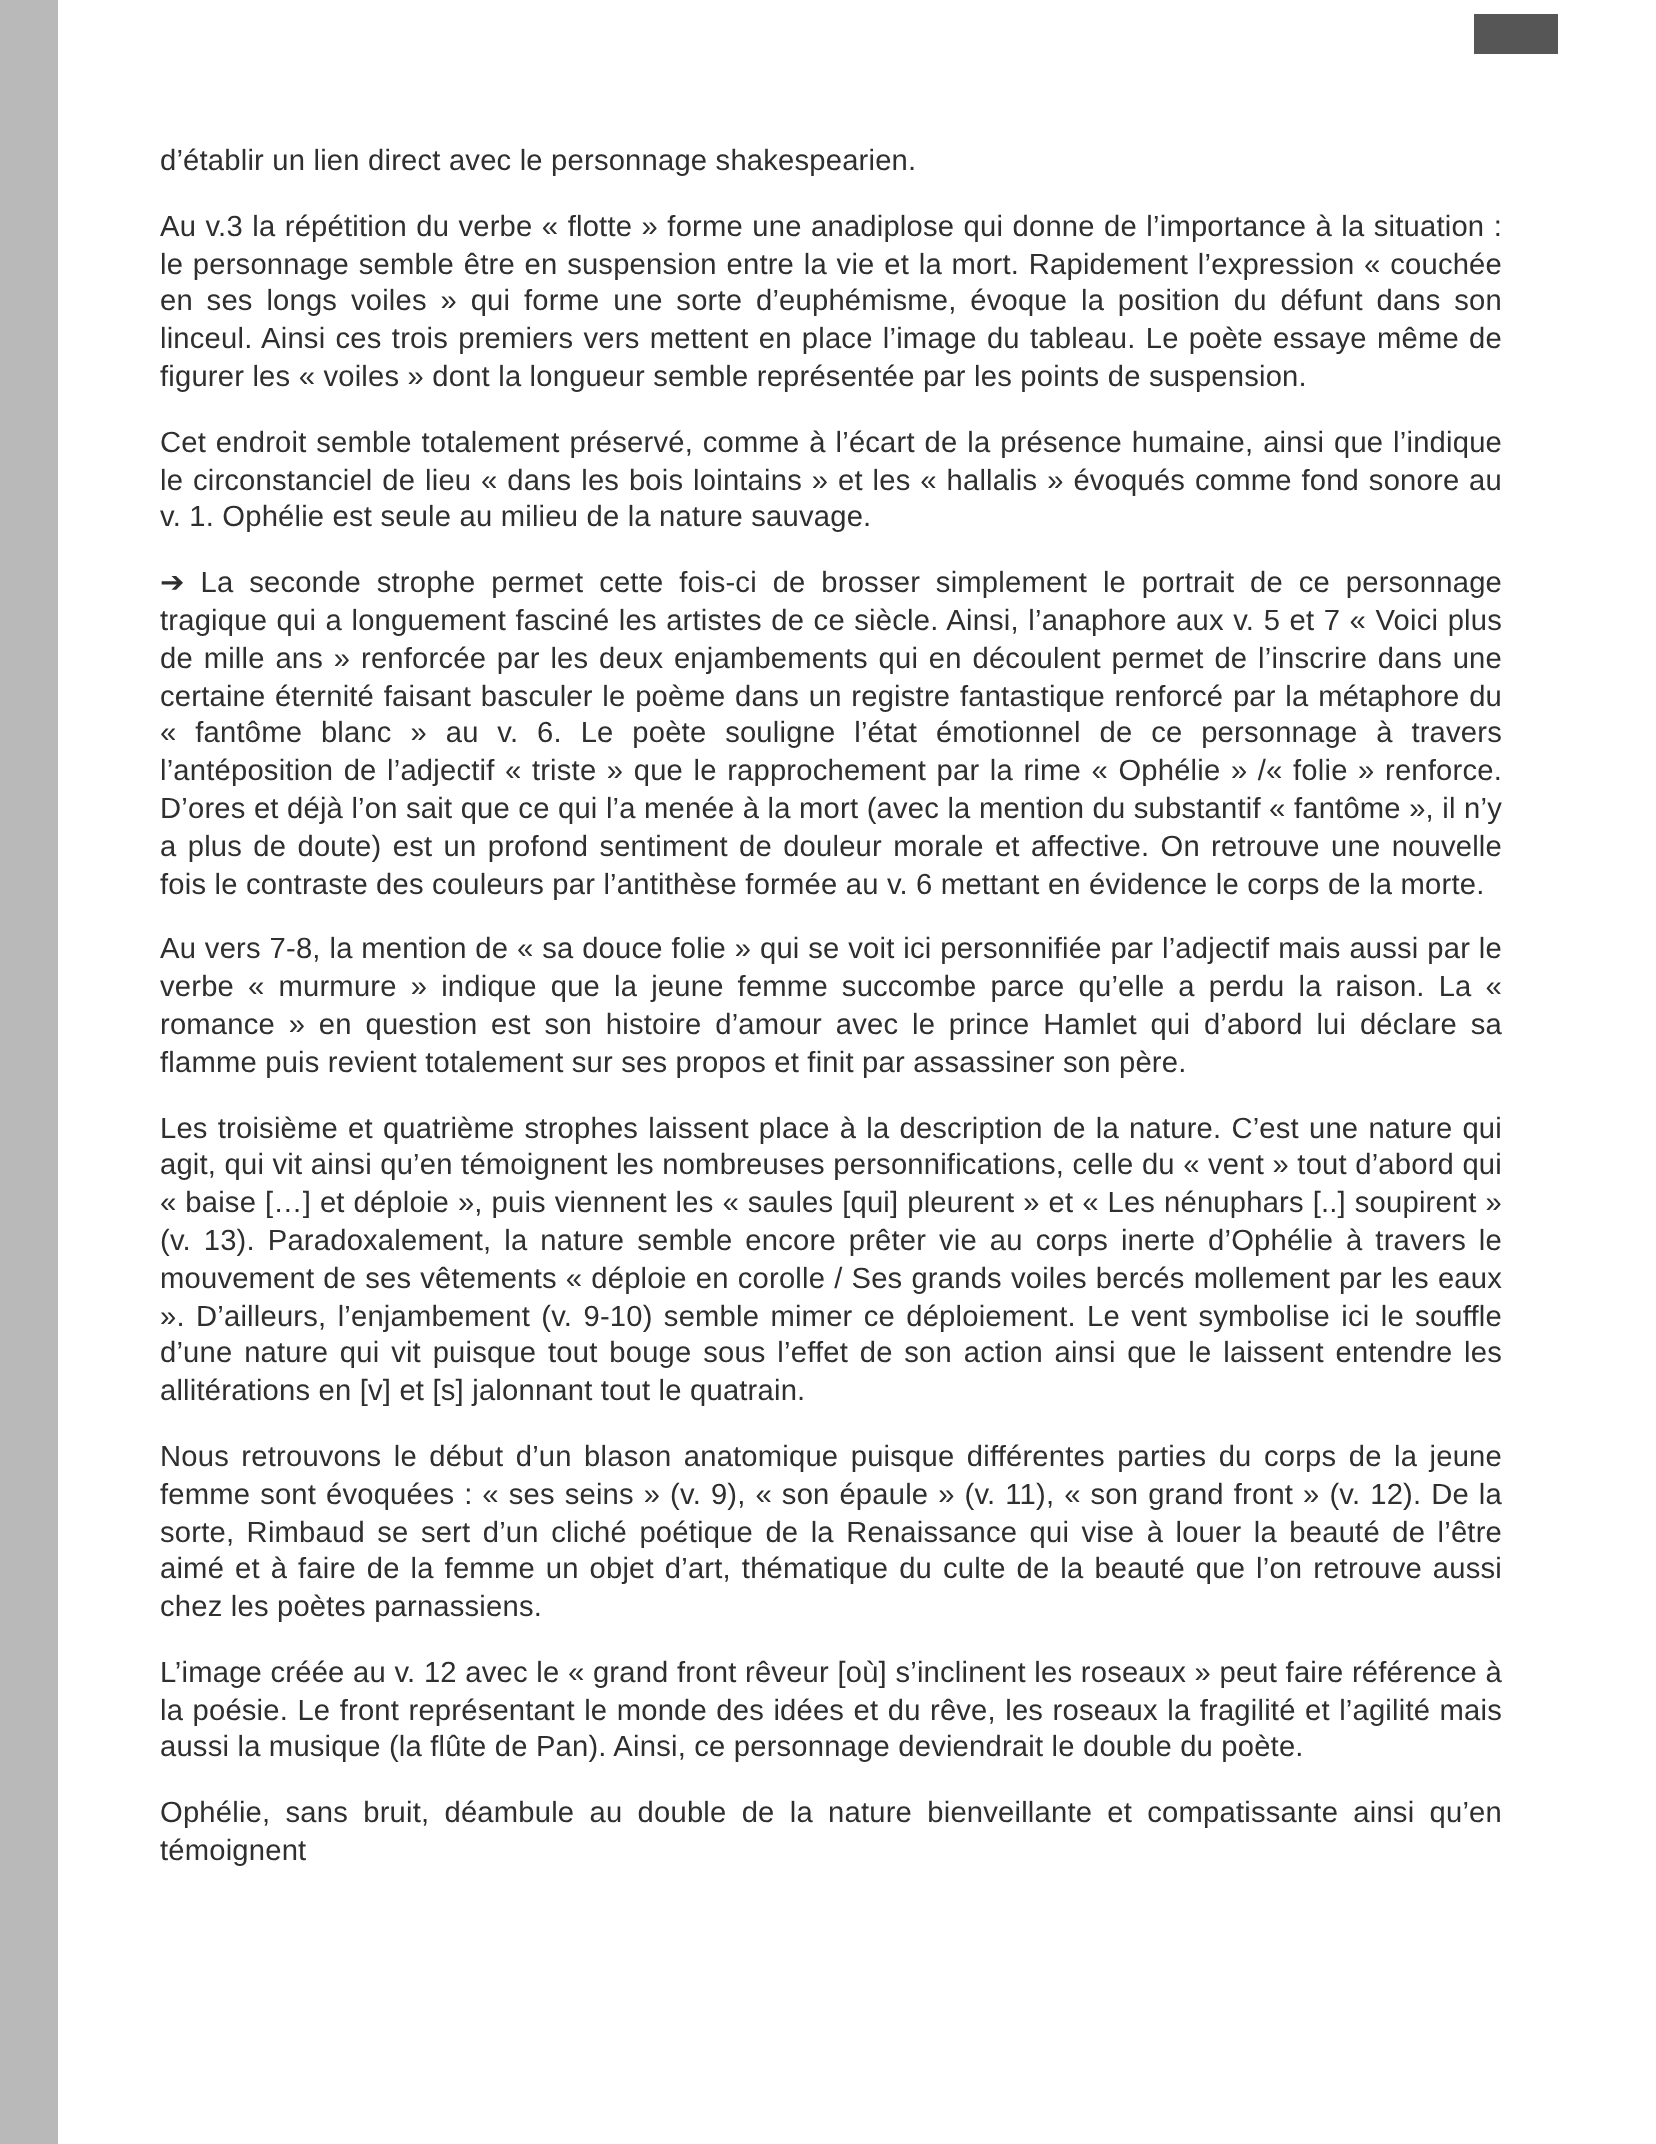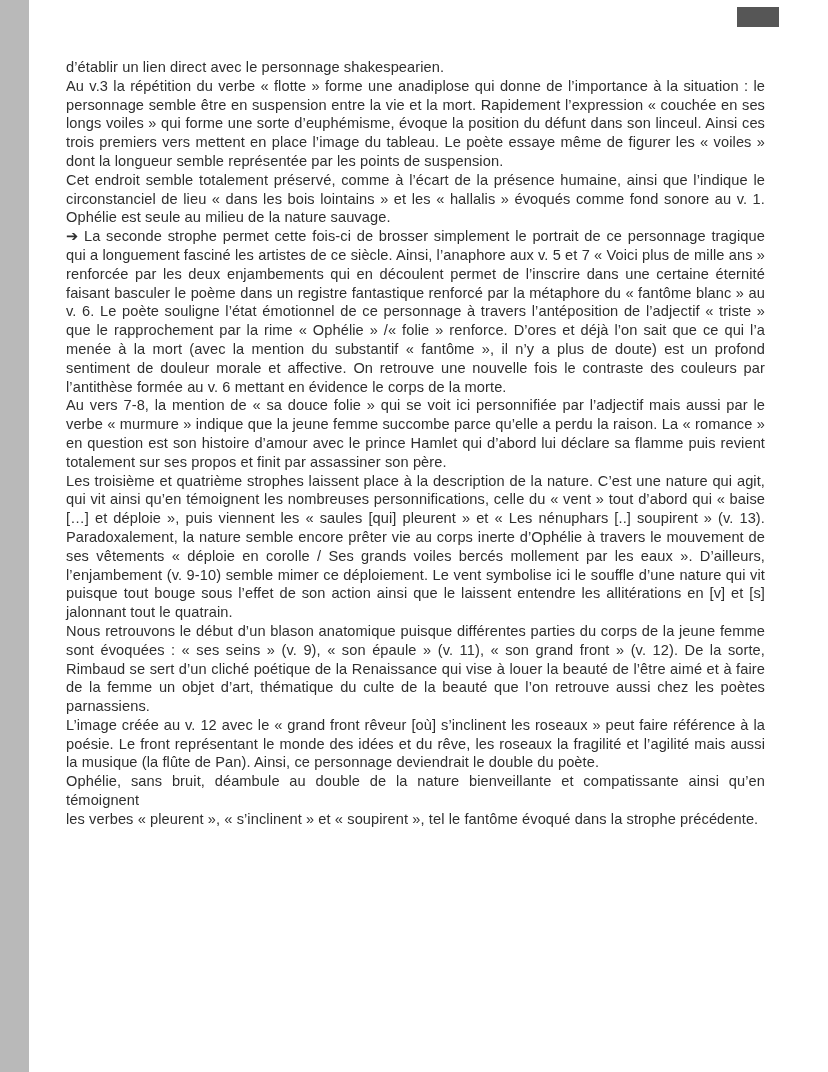--- a/index.html
+++ b/index.html
@@ -34,21 +34,21 @@
     position: absolute;
     left: 66px;
     top: 58px;
     width: 699px;
     color: #2f2f2f;
     font-size: 14.6px;
     line-height: 18.8px;
     letter-spacing: 0.1px;
   }
   .document-page p {
-    margin: 0;
+    margin: 14px;
     padding: 0;
     text-align: justify;
   }
 </style>
 </head>
 <body style="background: rgb(255, 255, 255);">
 
 <div class="page-gutter" style="background: rgb(185, 185, 185);"></div>
 
 <div class="scrollbar-thumb" style="background: rgb(86, 86, 86);"></div>
@@ -56,14 +56,13 @@
 <div class="document-page" style="color: rgb(47, 47, 47);">
   <p>d’établir un lien direct avec le personnage shakespearien.</p>
   <p>Au v.3 la répétition du verbe « flotte » forme une anadiplose qui donne de l’importance à la situation : le personnage semble être en suspension entre la vie et la mort. Rapidement l’expression « couchée en ses longs voiles » qui forme une sorte d’euphémisme, évoque la position du défunt dans son linceul. Ainsi ces trois premiers vers mettent en place l’image du tableau. Le poète essaye même de figurer les « voiles » dont la longueur semble représentée par les points de suspension.</p>
   <p>Cet endroit semble totalement préservé, comme à l’écart de la présence humaine, ainsi que l’indique le circonstanciel de lieu « dans les bois lointains » et les « hallalis » évoqués comme fond sonore au v. 1. Ophélie est seule au milieu de la nature sauvage.</p>
   <p>➔ La seconde strophe permet cette fois-ci de brosser simplement le portrait de ce personnage tragique qui a longuement fasciné les artistes de ce siècle. Ainsi, l’anaphore aux v. 5 et 7 « Voici plus de mille ans » renforcée par les deux enjambements qui en découlent permet de l’inscrire dans une certaine éternité faisant basculer le poème dans un registre fantastique renforcé par la métaphore du « fantôme blanc » au v. 6. Le poète souligne l’état émotionnel de ce personnage à travers l’antéposition de l’adjectif « triste » que le rapprochement par la rime « Ophélie » /« folie » renforce. D’ores et déjà l’on sait que ce qui l’a menée à la mort (avec la mention du substantif « fantôme », il n’y a plus de doute) est un profond sentiment de douleur morale et affective. On retrouve une nouvelle fois le contraste des couleurs par l’antithèse formée au v. 6 mettant en évidence le corps de la morte.</p>
   <p>Au vers 7-8, la mention de « sa douce folie » qui se voit ici personnifiée par l’adjectif mais aussi par le verbe « murmure » indique que la jeune femme succombe parce qu’elle a perdu la raison. La « romance » en question est son histoire d’amour avec le prince Hamlet qui d’abord lui déclare sa flamme puis revient totalement sur ses propos et finit par assassiner son père.</p>
   <p>Les troisième et quatrième strophes laissent place à la description de la nature. C’est une nature qui agit, qui vit ainsi qu’en témoignent les nombreuses personnifications, celle du « vent » tout d’abord qui « baise […] et déploie », puis viennent les « saules [qui] pleurent » et « Les nénuphars [..] soupirent » (v. 13). Paradoxalement, la nature semble encore prêter vie au corps inerte d’Ophélie à travers le mouvement de ses vêtements « déploie en corolle / Ses grands voiles bercés mollement par les eaux ». D’ailleurs, l’enjambement (v. 9-10) semble mimer ce déploiement. Le vent symbolise ici le souffle d’une nature qui vit puisque tout bouge sous l’effet de son action ainsi que le laissent entendre les allitérations en [v] et [s] jalonnant tout le quatrain.</p>
   <p>Nous retrouvons le début d’un blason anatomique puisque différentes parties du corps de la jeune femme sont évoquées : « ses seins » (v. 9), « son épaule » (v. 11), « son grand front » (v. 12). De la sorte, Rimbaud se sert d’un cliché poétique de la Renaissance qui vise à louer la beauté de l’être aimé et à faire de la femme un objet d’art, thématique du culte de la beauté que l’on retrouve aussi chez les poètes parnassiens.</p>
   <p>L’image créée au v. 12 avec le « grand front rêveur [où] s’inclinent les roseaux » peut faire référence à la poésie. Le front représentant le monde des idées et du rêve, les roseaux la fragilité et l’agilité mais aussi la musique (la flûte de Pan). Ainsi, ce personnage deviendrait le double du poète.</p>
   <p>Ophélie, sans bruit, déambule au double de la nature bienveillante et compatissante ainsi qu’en témoignent</p>
-  <p>les verbes « pleurent », « s’inclinent » et « soupirent »,  tel le fantôme évoqué dans la strophe précédente.</p>
 </div>
 
 </body></html>

